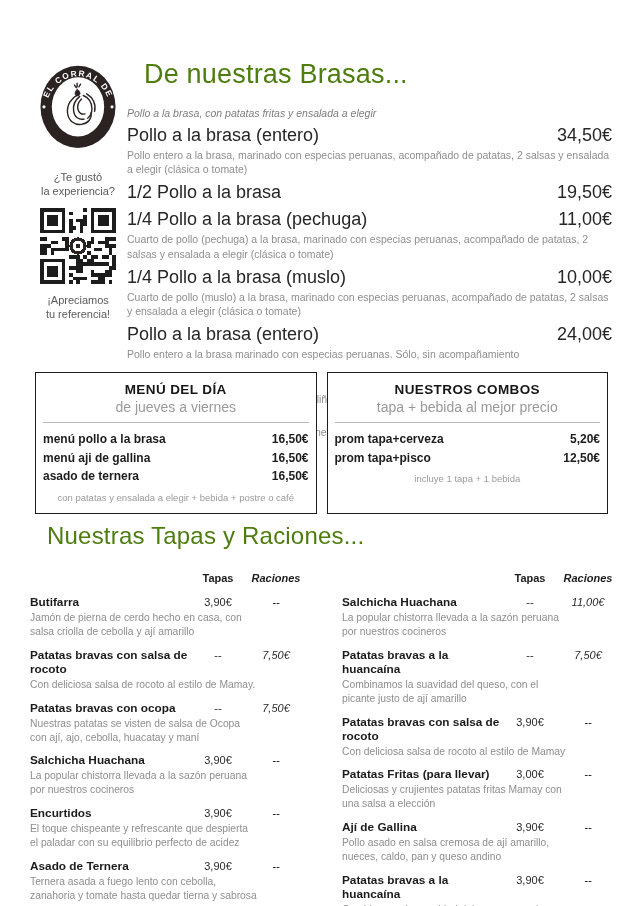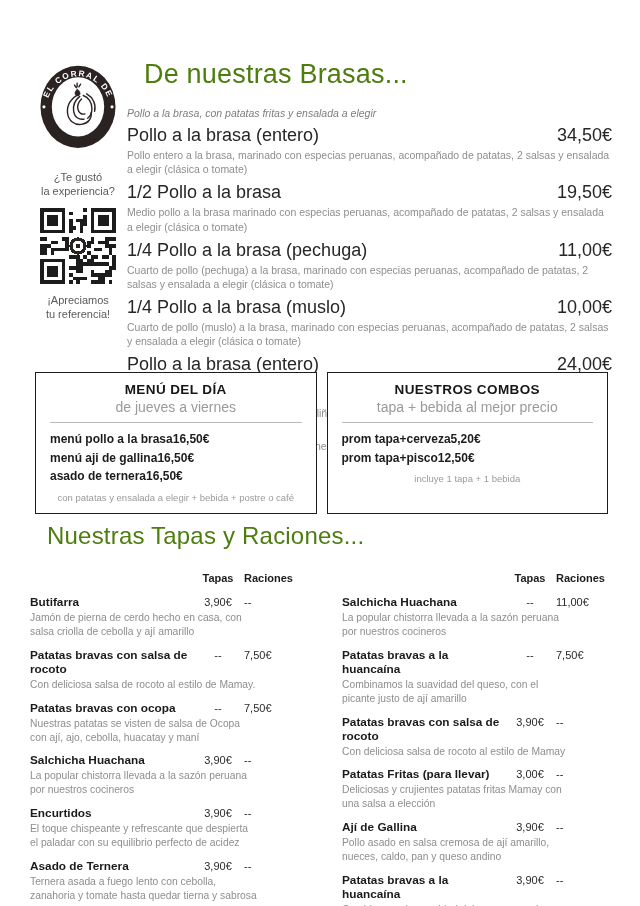--- a/index.html
+++ b/index.html
@@ -24,37 +24,37 @@
   .dish { margin-top:6px; }
   .dish-row { display:flex; justify-content:space-between; align-items:baseline;
               font-size:18px; color:#262626; }
   .dish-desc { font-size:10.5px; color:#8e8e8e; line-height:1.35; margin:2px 0 0; }
   .ensaladas { margin-top:16px; }
   .ens-title { font-weight:bold; font-size:12.5px; color:#1c1c1c; }
   .ens-line { font-size:10.5px; color:#8e8e8e; line-height:1.45; margin:1px 0 0; }
 
   
   .boxes { position:absolute; left:35px; top:372px; width:573px; display:flex; gap:10px; }
-  .box { flex:1; border:1.5px solid #1d1d1d; background:#fff; padding:9px 14px 10px; }
+  .box { flex:1; border:1.5px solid #1d1d1d; background:#fff; padding:9px 7px 10px; }
   .box-title { text-align:center; font-weight:bold; font-size:13.5px; color:#161616; letter-spacing:0.4px; }
   .box-sub { text-align:center; font-size:14px; color:#9a9a9a; margin-top:2px; }
   .box-divider { border:none; border-top:1px solid #b9b9b9; margin:7px 0 7px; }
-  .box-row { display:flex; justify-content:flex-start; font-weight:bold;
+  .box-row { display:flex; justify-content:space-between; font-weight:bold;
              font-size:12px; color:#1c1c1c; line-height:1.55; }
   .box-footer { text-align:center; font-size:9.5px; color:#9a9a9a; margin-top:6px; }
 
   
   .tapas { position:absolute; left:30px; top:505px; width:590px; }
   .tapas .h-big { font-size:24px; }
   .tapas-cols { display:flex; gap:34px; margin-top:22px; }
   .tcol { flex:1; min-width:0; }
   .thead { display:flex; font-weight:bold; font-size:11px; color:#1c1c1c; margin-bottom:11px; }
   .thead .grow { flex:1; }
   .c-tapas { width:52px; text-align:center; flex:none; }
-  .c-rac  { width:64px; text-align:left; flex:none; }
+  .c-rac  { width:64px; text-align:center; flex:none;font-style:italic; }
   .titem { margin-bottom:9px; }
   .trow { display:flex; align-items:baseline; }
   .tname { flex:1; font-weight:bold; font-size:11.8px; color:#1b1b1b; padding-right:4px; }
   .tprice { font-size:11px; color:#2a2a2a; }
   .tdesc { font-size:10.3px; color:#8e8e8e; line-height:1.35; margin:2px 0 0; width:82%; }
 </style>
 </head>
 <body>
 
 <aside class="sidebar">
@@ -230,41 +230,41 @@
         <span>Pollo a la brasa (entero)</span>
         <span>34,50€</span>
       </div>
     <p class="dish-desc">Pollo entero a la brasa, marinado con especias peruanas, acompañado de patatas, 2 salsas y ensalada a elegir (clásica o tomate)</p>
   </div>
   <div class="dish">
     <div class="dish-row">
         <span>1/2 Pollo a la brasa</span>
         <span>19,50€</span>
       </div>
-    <p class="dish-desc">Medio pollo a la brasa marinado con especias peruanas, acompañado de patatas, 2 salsas y ensalada a elegir (clásica o tomate)</p>
   </div>
   <div class="dish">
     <div class="dish-row">
         <span>1/4 Pollo a la brasa (pechuga)</span>
         <span>11,00€</span>
       </div>
     <p class="dish-desc">Cuarto de pollo (pechuga) a la brasa, marinado con especias peruanas, acompañado de patatas, 2 salsas y ensalada a elegir (clásica o tomate)</p>
   </div>
   <div class="dish">
     <div class="dish-row">
         <span>1/4 Pollo a la brasa (muslo)</span>
         <span>10,00€</span>
       </div>
     <p class="dish-desc">Cuarto de pollo (muslo) a la brasa, marinado con especias peruanas, acompañado de patatas, 2 salsas y ensalada a elegir (clásica o tomate)</p>
   </div>
   <div class="dish">
     <div class="dish-row">
         <span>Pollo a la brasa (entero)</span>
         <span>24,00€</span>
       </div>
+    <p class="dish-desc">Pollo entero a la brasa marinado con especias peruanas. Sólo, sin acompañamiento</p>
   </div>
 
   <div class="ensaladas">
     <div class="ens-title">Ensaladas</div>
     <p class="ens-line">Clásica con Lechuga, tomate; pepino y aliño</p>
     <p class="ens-line">Tomate con aceite de oliva</p>
     <p class="ens-line">Ensaladilla con patatas, panceta y mayonesa de la casa</p>
   </div>
 </main>
 

